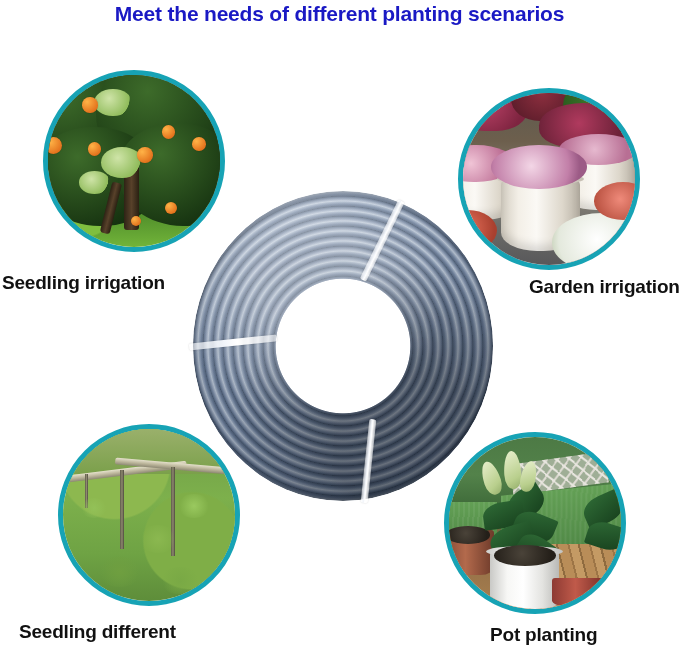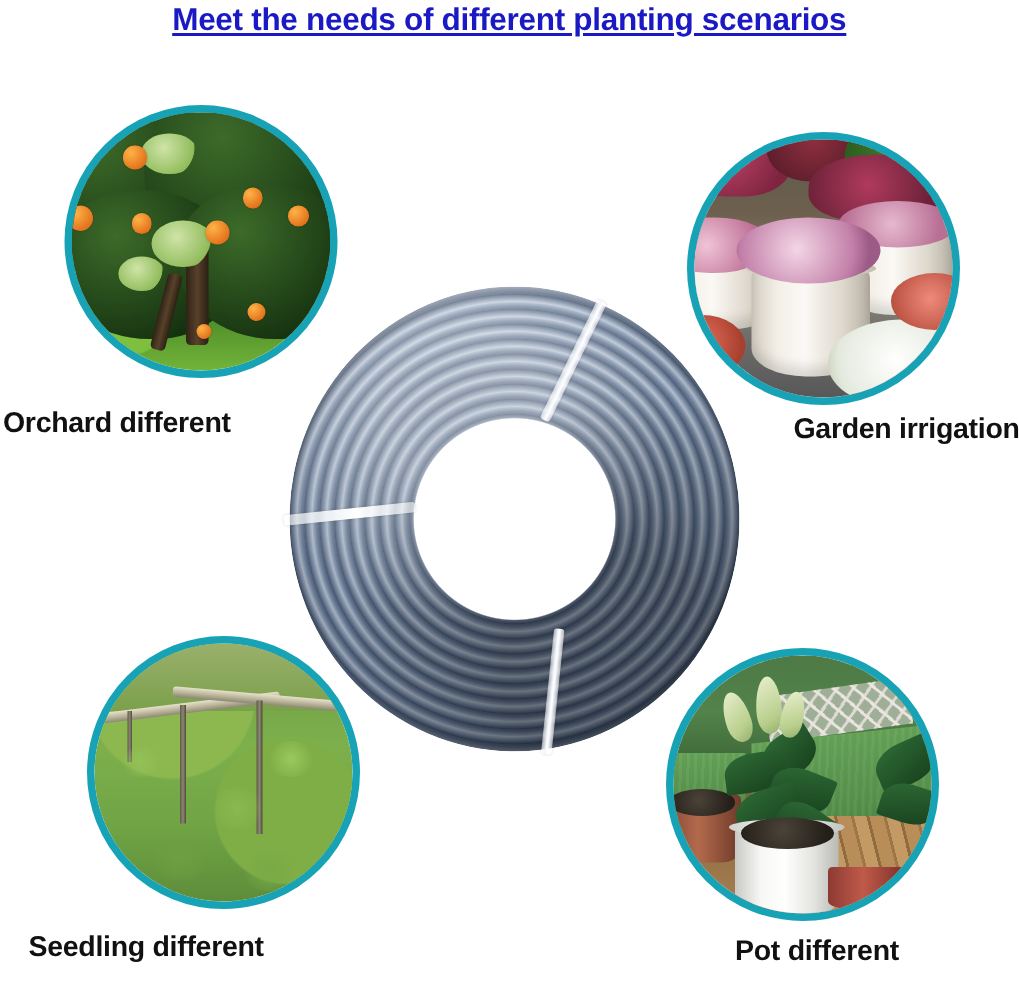--- a/index.html
+++ b/index.html
@@ -21,21 +21,20 @@
     position: absolute;
     top: 2px;
     left: 0;
     width: 679px;
     text-align: center;
     font-size: 21px;
     font-weight: bold;
     letter-spacing: -0.2px;
     color: #1a19c4;
     white-space: nowrap;
-    text-decoration: underline;
   }
   .photo-ring {
     position: absolute;
     border-radius: 50%;
     overflow: hidden;
     box-sizing: border-box;
     border: 5px solid #17a3b5;
     background: #ffffff;
   }
   .photo-ring .scene {
@@ -233,21 +232,21 @@
     <div class="orange" style="left:20%;top:13%;width:9%;height:9%;"></div>
     <div class="orange" style="left:-2%;top:36%;width:10%;height:10%;"></div>
     <div class="orange" style="left:23%;top:39%;width:8%;height:8%;"></div>
     <div class="orange" style="left:52%;top:42%;width:9%;height:9%;"></div>
     <div class="orange" style="left:66%;top:29%;width:8%;height:8%;"></div>
     <div class="orange" style="left:84%;top:36%;width:8%;height:8%;"></div>
     <div class="orange" style="left:68%;top:74%;width:7%;height:7%;"></div>
     <div class="orange" style="left:48%;top:82%;width:6%;height:6%;"></div>
   </div>
 </div>
-<div class="caption" id="cap-orchard">Orchard different</div>
+<div class="caption" id="cap-orchard">Seedling irrigation</div>
 
 <div class="photo-ring" id="ring-garden">
   <div class="scene sc-garden">
     <div class="backshrub" style="left:-6%;top:-8%;width:44%;height:30%;background:radial-gradient(circle at 40% 40%,#c0456a,#7e2440 75%);"></div>
     <div class="backshrub" style="left:28%;top:-14%;width:40%;height:30%;background:radial-gradient(circle at 45% 45%,#8e2f3f,#5a1c2a 75%);"></div>
     <div class="backshrub" style="left:58%;top:-10%;width:46%;height:34%;background:radial-gradient(circle at 40% 40%,#3f7a2c,#24521a 75%);"></div>
     <div class="backshrub" style="left:44%;top:6%;width:52%;height:26%;background:radial-gradient(circle at 45% 45%,#b03a5e,#6d2239 75%);"></div>
 
     <div class="pot" style="left:58%;top:34%;width:42%;height:34%;"></div>
     <div class="bloommass" style="left:56%;top:24%;width:46%;height:18%;background:radial-gradient(circle at 45% 50%,#e6b9cf,#b86f94 70%);"></div>
@@ -301,21 +300,21 @@
     <div class="lilyleaf" style="left:80%;top:50%;width:22%;height:15%;transform:rotate(18deg);"></div>
     <div class="bud" style="left:20%;top:14%;width:10%;height:20%;transform:rotate(-18deg);"></div>
     <div class="bud" style="left:32%;top:8%;width:10%;height:22%;transform:rotate(-4deg);"></div>
     <div class="bud" style="left:42%;top:14%;width:9%;height:18%;transform:rotate(12deg);"></div>
 
     <div class="whitepot" style="left:24%;top:66%;width:40%;height:34%;"></div>
     <div class="soil" style="left:26%;top:63%;width:36%;height:12%;"></div>
     <div class="terracotta" style="left:60%;top:82%;width:30%;height:16%;background:linear-gradient(90deg,#8d3a33,#c05a4a 45%,#7a2f28);"></div>
   </div>
 </div>
-<div class="caption" id="cap-pot">Pot different</div>
+<div class="caption" id="cap-pot">Pot planting</div>
 
 <div id="coil">
   <div class="coil-body"></div>
   <div class="coil-shade"></div>
   <div class="coil-edge"></div>
   <div class="hole"></div>
   <div class="tie" id="tie-topright"></div>
   <div class="tie" id="tie-left"></div>
   <div class="tie" id="tie-bottom"></div>
 </div>

